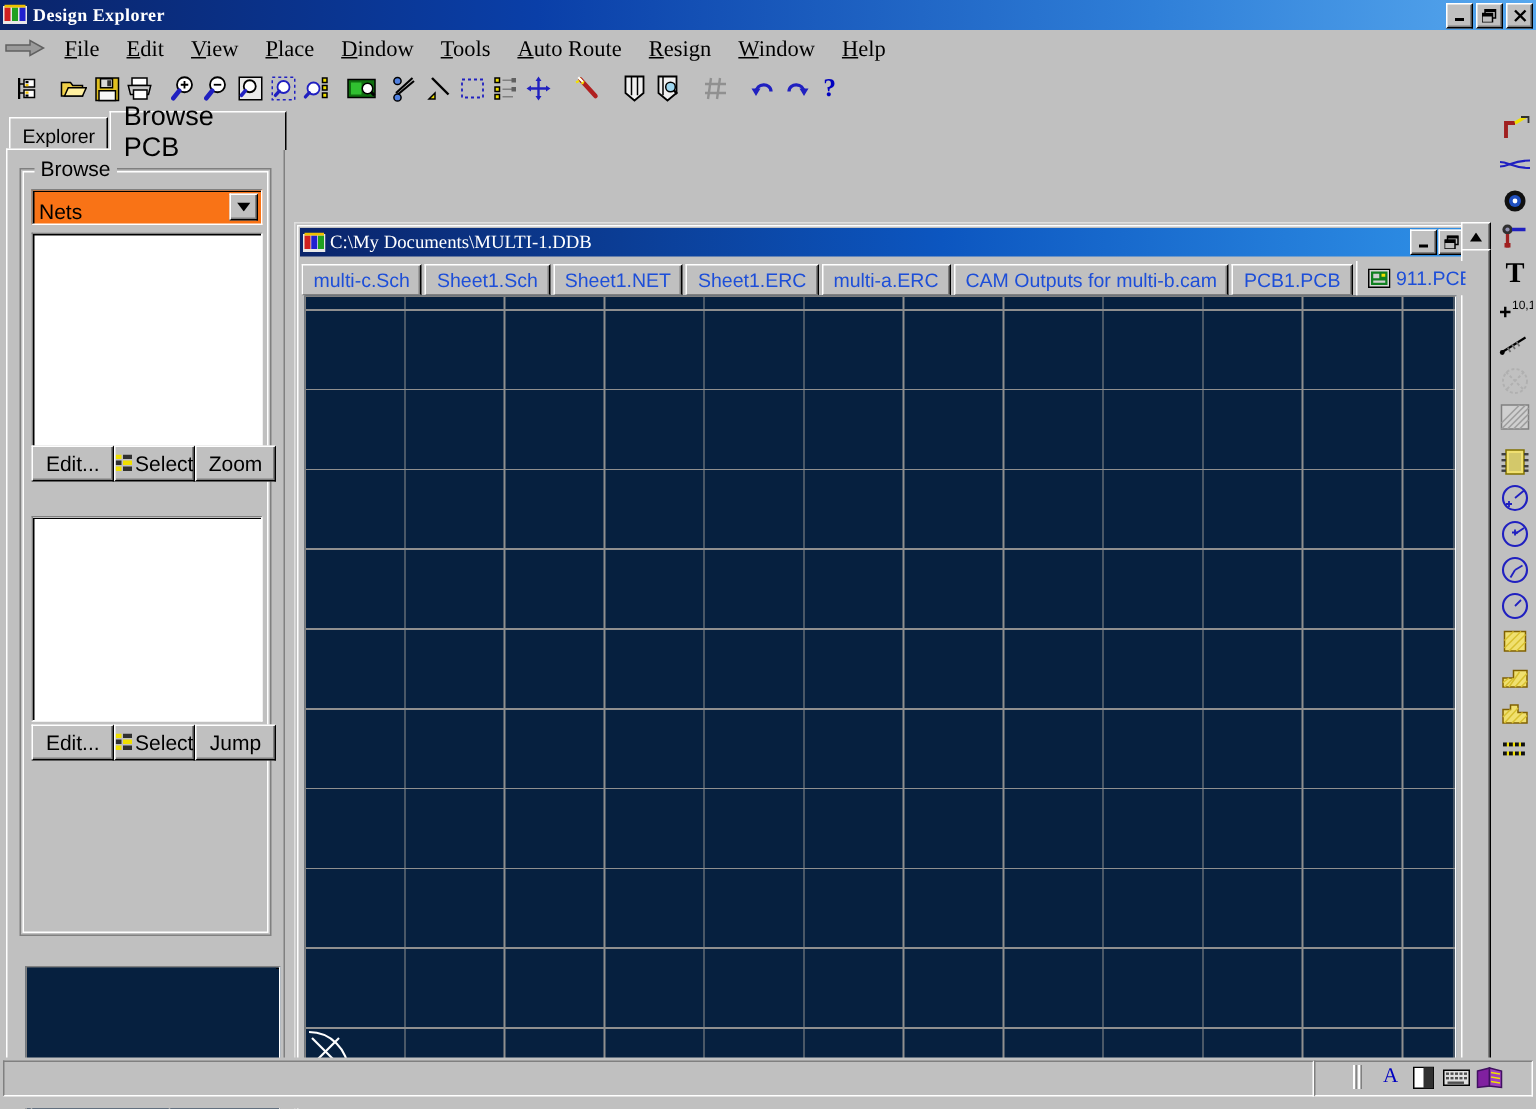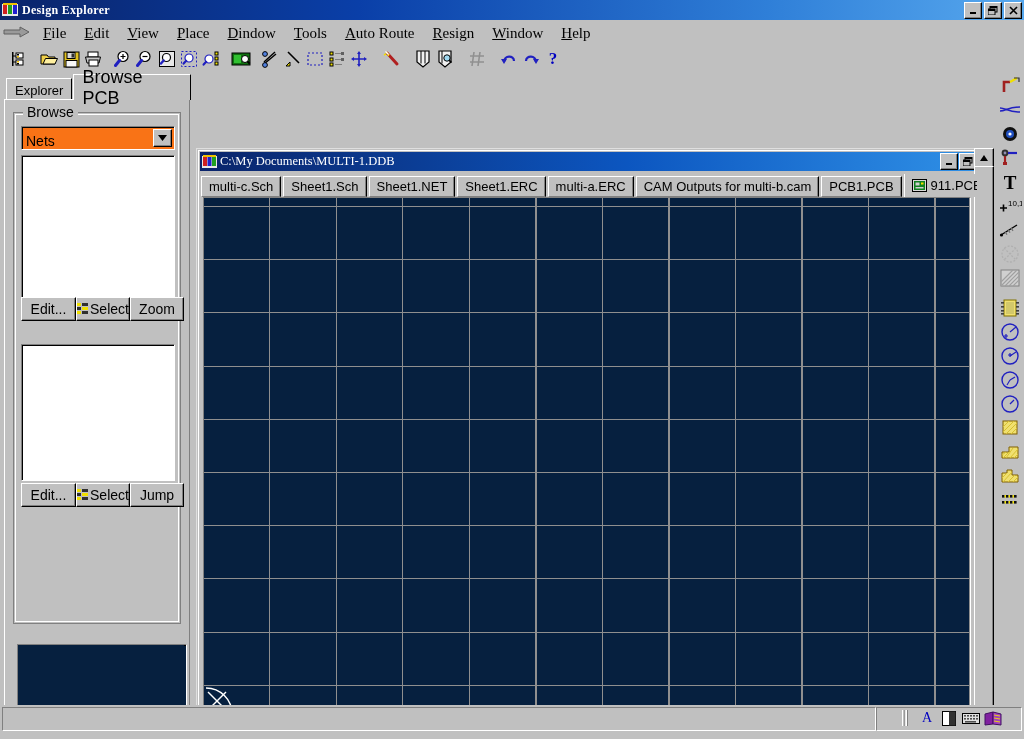--- a/index.html
+++ b/index.html
@@ -99,21 +99,21 @@
   .mdi-title{position:absolute;left:3px;top:3px;right:3px;height:19px;
     background:linear-gradient(to right,#0a246a 0%,#0c56c0 55%,#2f90e6 100%);display:flex;align-items:center;}
   .mdi-title-icon{width:15px;height:14px;margin:0 3px 0 2px;flex:none;position:relative;}
   .mdi-title-text{color:#fff;font-size:12.5px;font-family:"Liberation Serif",serif;white-space:nowrap;}
   .mdi-btns{position:absolute;right:1px;top:1px;display:flex;gap:1px;}
   .mdi-btn{width:16px;height:15px;background:#c0c0c0;
     border-top:1px solid #fff;border-left:1px solid #fff;border-right:1px solid #000;border-bottom:1px solid #000;
     box-shadow:inset -1px -1px 0 #808080;display:flex;align-items:center;justify-content:center;font-size:9px;line-height:1;}
 
   .doctabs{position:absolute;left:4px;top:25px;right:4px;height:23px;display:flex;align-items:flex-end;overflow:hidden;}
-  .dtab{height:19px;padding:0 7px;background:#c0c0c0;font-size:13px;color:#000000;
+  .dtab{height:19px;padding:0 7px;background:#c0c0c0;font-size:13px;color:#1d4ed8;
     border-top:1px solid #fff;border-left:1px solid #fff;border-right:1px solid #000;border-bottom:1px solid #808080;
     display:flex;align-items:center;margin-right:2px;white-space:nowrap;box-shadow:inset -1px 0 0 #808080;}
   .dtab.active{height:23px;border-bottom:none;background:#c0c0c0;font-size:13px;position:relative;z-index:3;box-shadow:none;}
   .dtab .tabicon{width:15px;height:13px;margin-right:4px;flex:none;}
 
   .canvaswrap{position:absolute;left:6px;top:48px;width:766px;height:520px;
     border-top:1px solid #808080;border-left:1px solid #808080;border-right:1px solid #fff;border-bottom:1px solid #fff;
     background:#06203f;overflow:hidden;}
   .canvas{position:absolute;inset:0;background:
       repeating-linear-gradient(to right, #8f8f8f 0 1px, transparent 1px 66.5px),

